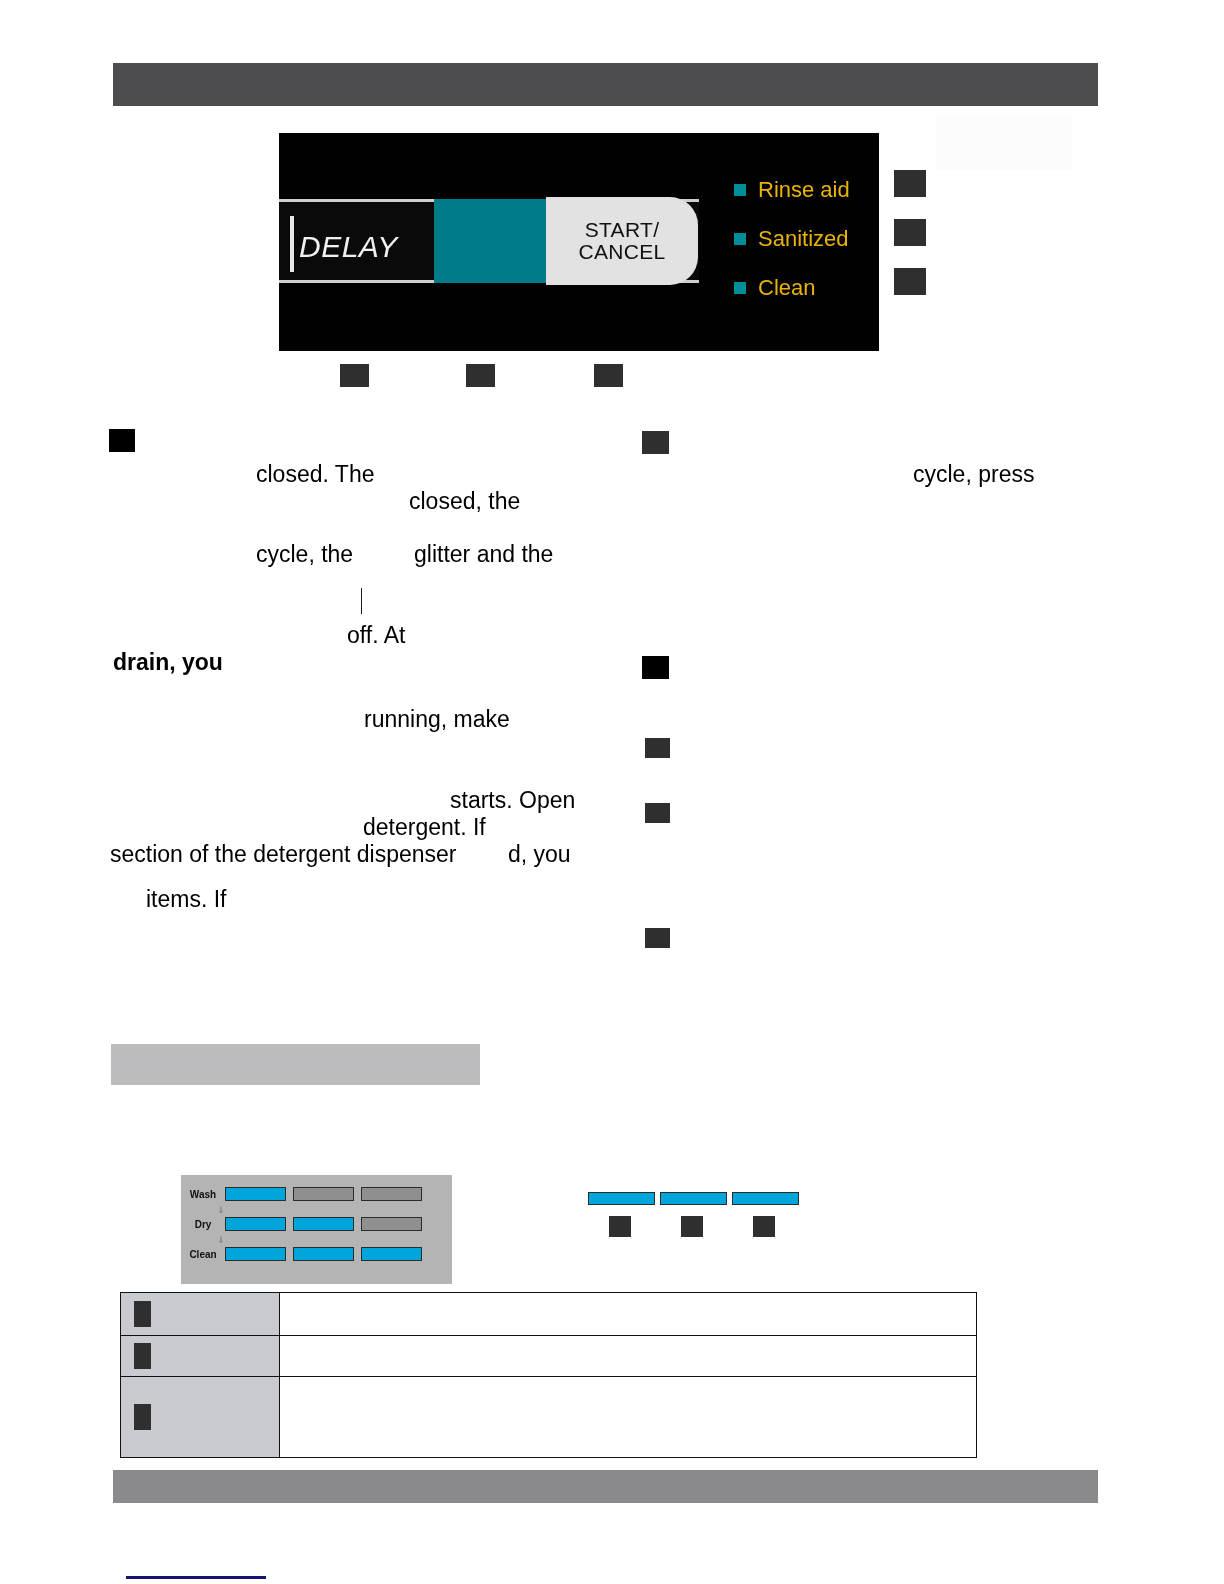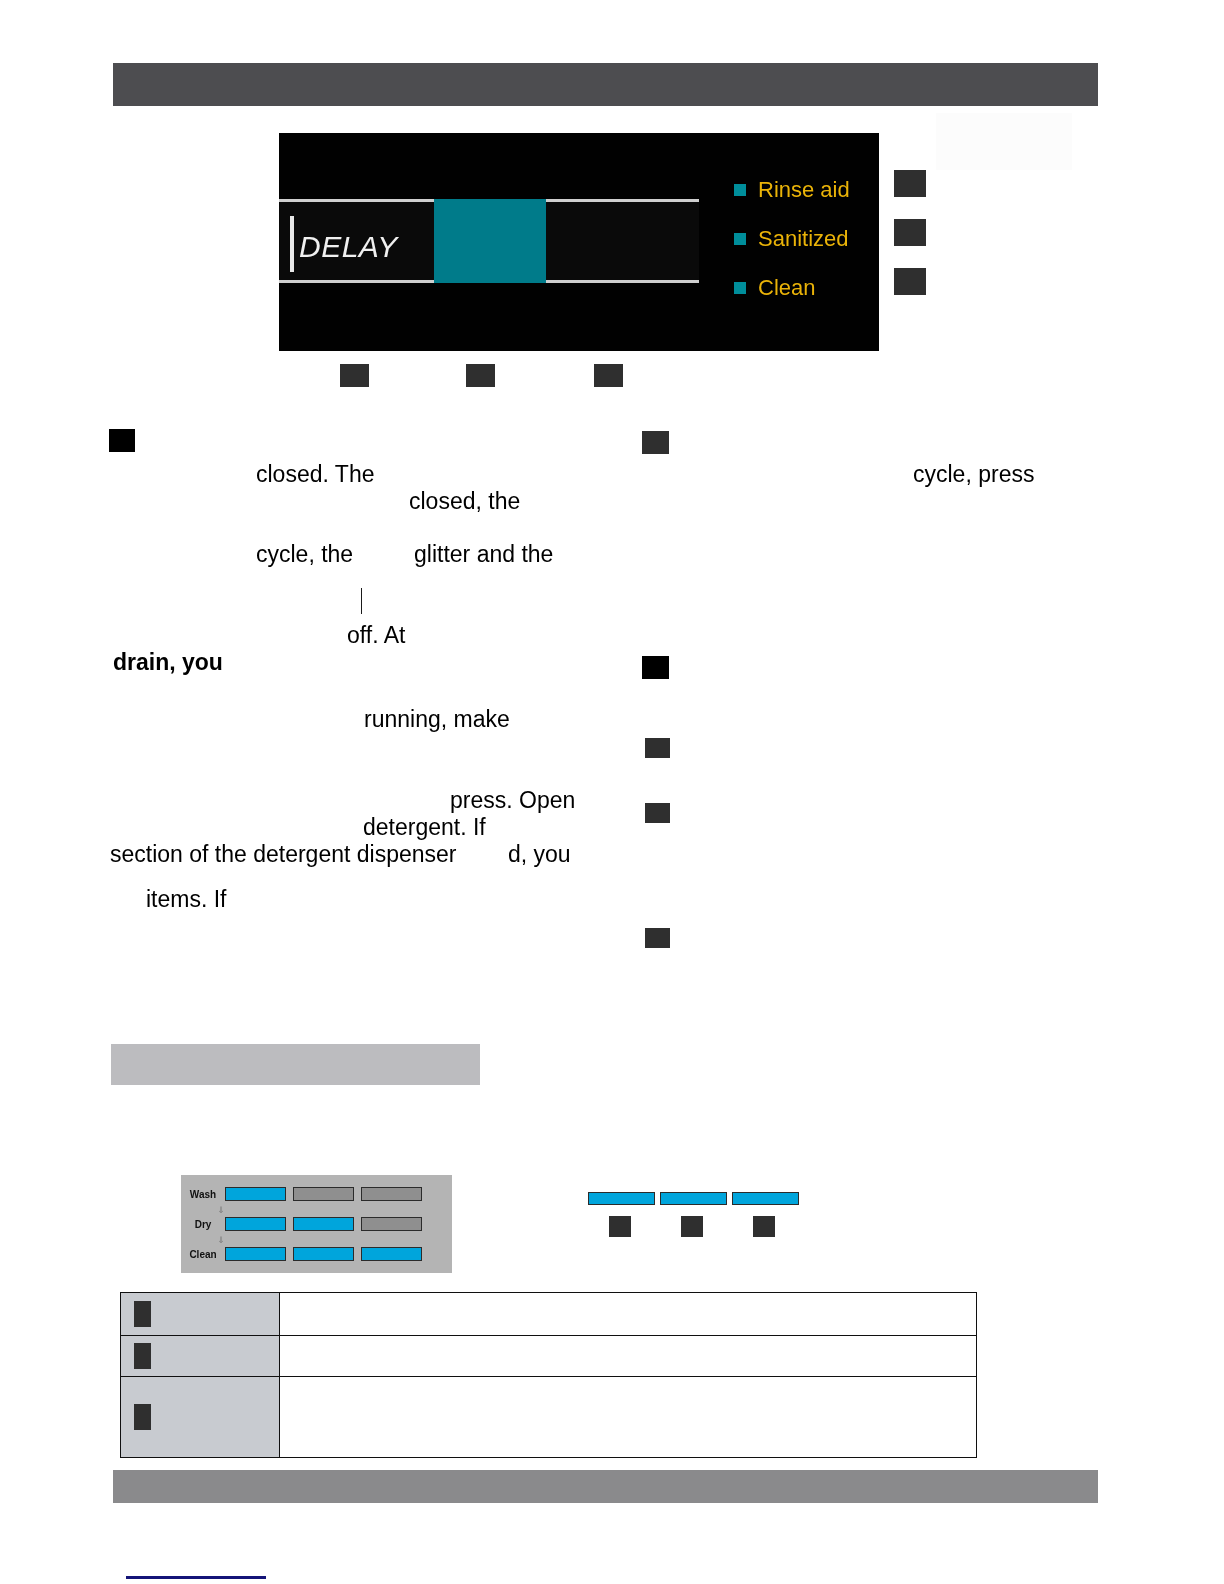--- a/index.html
+++ b/index.html
@@ -151,21 +151,21 @@
     position: absolute;
     left: 361px; top: 588px;
     width: 1px; height: 26px;
     background: #1a1a1a;
   }
 
   
   .cycle-diagram {
     position: absolute;
     left: 181px; top: 1175px;
-    width: 271px; height: 98px;
+    width: 271px; height: 109px;
     background: #b4b4b4;
   }
   .cycle-row {
     position: absolute;
     left: 0; width: 271px; height: 18px;
     display: flex;
     align-items: center;
   }
   .cycle-row .rowlabel {
     width: 44px;
@@ -241,20 +241,24 @@
 
   <div class="panel-photo">
 
     <div class="panel-strip">
       <div class="delay-tick"></div>
       <div class="delay-label">DELAY</div>
     </div>
 
     <div class="teal-block"></div>
 
+    <div class="start-button">
+      <span>START/</span>
+      <span>CANCEL</span>
+    </div>
 
     <div class="status-list">
       <div class="status-row">
         <div class="status-chip"></div>
         <span class="label">Rinse aid</span>
       </div>
       <div class="status-row">
         <div class="status-chip"></div>
         <span class="label">Sanitized</span>
       </div>
@@ -267,21 +271,21 @@
 
   <div id="fragment-layer">
       <div class="frag" style="left: 256px; top: 463px;">closed. The</div>
       <div class="frag" style="left: 913px; top: 463px;">cycle, press</div>
       <div class="frag" style="left: 409px; top: 490px;">closed, the</div>
       <div class="frag" style="left: 256px; top: 543px;">cycle, the</div>
       <div class="frag" style="left: 414px; top: 543px;">glitter and the</div>
       <div class="frag" style="left: 347px; top: 624px;">off. At</div>
       <div class="frag" style="left: 113px; top: 651px; font-weight: bold;">drain, you</div>
       <div class="frag" style="left: 364px; top: 708px;">running, make</div>
-      <div class="frag" style="left: 450px; top: 789px;">press. Open</div>
+      <div class="frag" style="left: 450px; top: 789px;">starts. Open</div>
       <div class="frag" style="left: 363px; top: 816px;">detergent. If</div>
       <div class="frag" style="left: 110px; top: 843px;">section of the detergent dispenser</div>
       <div class="frag" style="left: 508px; top: 843px;">d, you</div>
       <div class="frag" style="left: 146px; top: 869px; margin-top: 19px;">items. If</div>
     </div>
 
   <div class="caret"></div>
 
   <div id="redaction-layer">
       <div class="redact" style="left: 894px; top: 170px; width: 32px; height: 27px;"></div>

